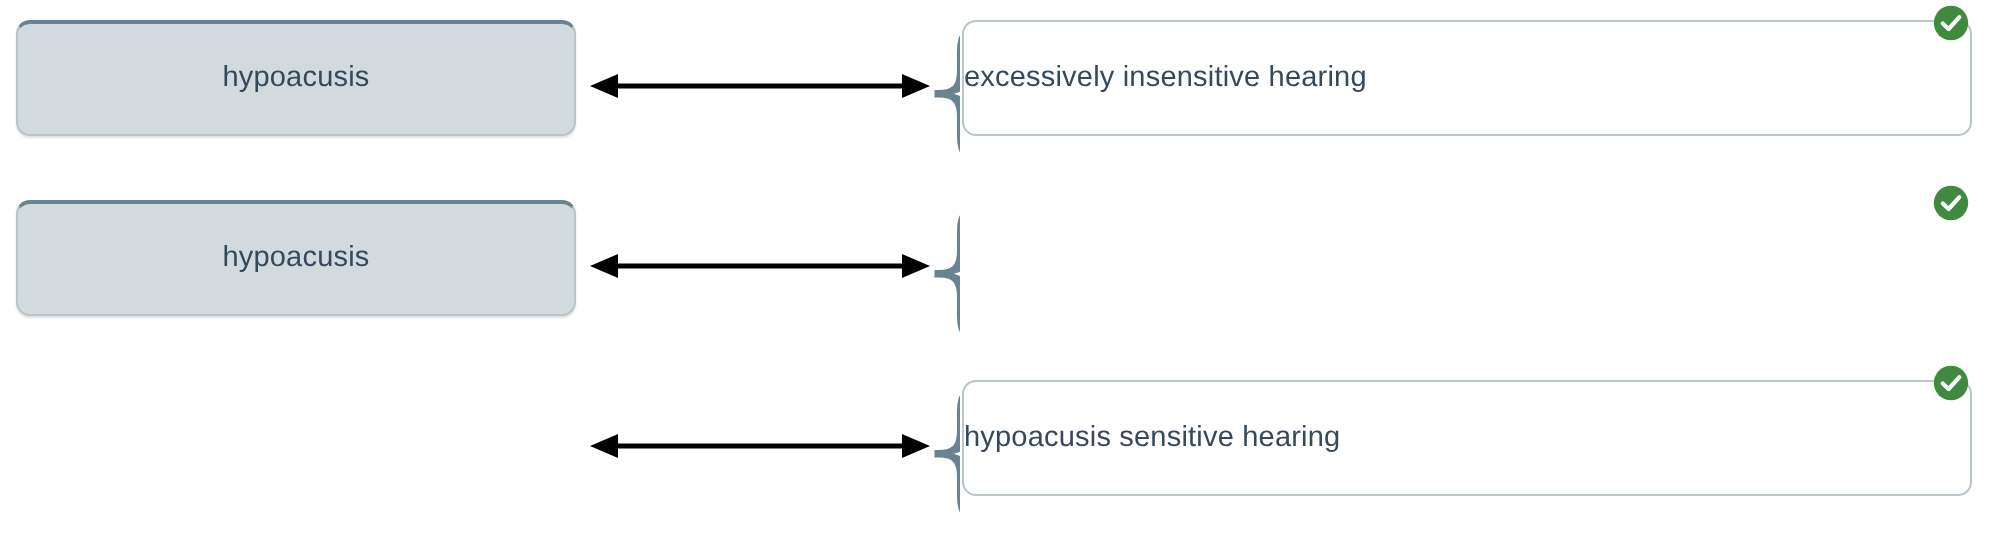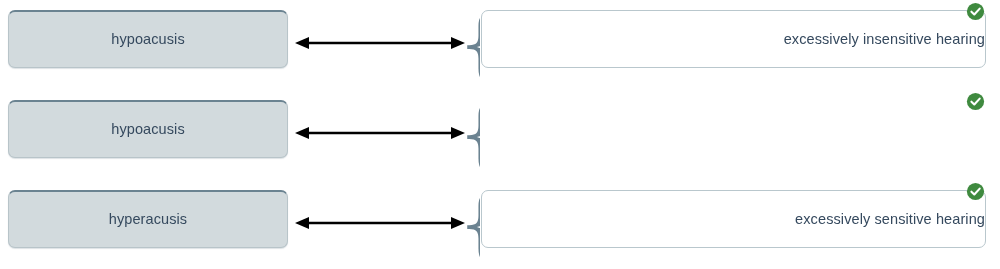--- a/index.html
+++ b/index.html
@@ -83,21 +83,21 @@
     left: 481px;
     top: 10px;
     width: 505px;
     height: 58px;
     box-sizing: border-box;
     background: #ffffff;
     border: 1px solid #b9c7cd;
     border-radius: 7px;
     display: flex;
     align-items: center;
-    justify-content: flex-end;
+    justify-content: flex-start;
   }
   .def-label {
     font-size: 14.5px;
     color: #35495e;
     letter-spacing: 0.1px;
     line-height: 1;
   }
 
   
   .correct-badge {
@@ -164,36 +164,33 @@
       <svg width="19" height="19" viewBox="0 0 19 19" aria-hidden="true">
         <circle cx="9.5" cy="9.5" r="8.6" fill="#3f8a3f"></circle>
         <path d="M5.4 9.7 L8.3 12.5 L13.7 6.6" fill="none" stroke="#ffffff" stroke-width="2.1" stroke-linecap="round" stroke-linejoin="round"></path>
       </svg>
     </div>
 
   </div>
 
   <div class="match-row">
 
-    <div class="term-tile">
-      <span class="term-label">hyperacusis</span>
-    </div>
 
     <div class="link-arrow">
       <svg width="170" height="22" viewBox="0 0 170 22" aria-hidden="true">
         <line x1="12" y1="11" x2="158" y2="11" stroke="#000000" stroke-width="2.6"></line>
         <polygon points="0,11 14,5 14,17" fill="#000000"></polygon>
         <polygon points="170,11 156,5 156,17" fill="#000000"></polygon>
       </svg>
     </div>
 
     <div class="brace">{</div>
 
     <div class="def-tile">
-      <span class="def-label">excessively sensitive hearing</span>
+      <span class="def-label">hypoacusis sensitive hearing</span>
     </div>
 
     <div class="correct-badge">
       <svg width="19" height="19" viewBox="0 0 19 19" aria-hidden="true">
         <circle cx="9.5" cy="9.5" r="8.6" fill="#3f8a3f"></circle>
         <path d="M5.4 9.7 L8.3 12.5 L13.7 6.6" fill="none" stroke="#ffffff" stroke-width="2.1" stroke-linecap="round" stroke-linejoin="round"></path>
       </svg>
     </div>
 
   </div>

